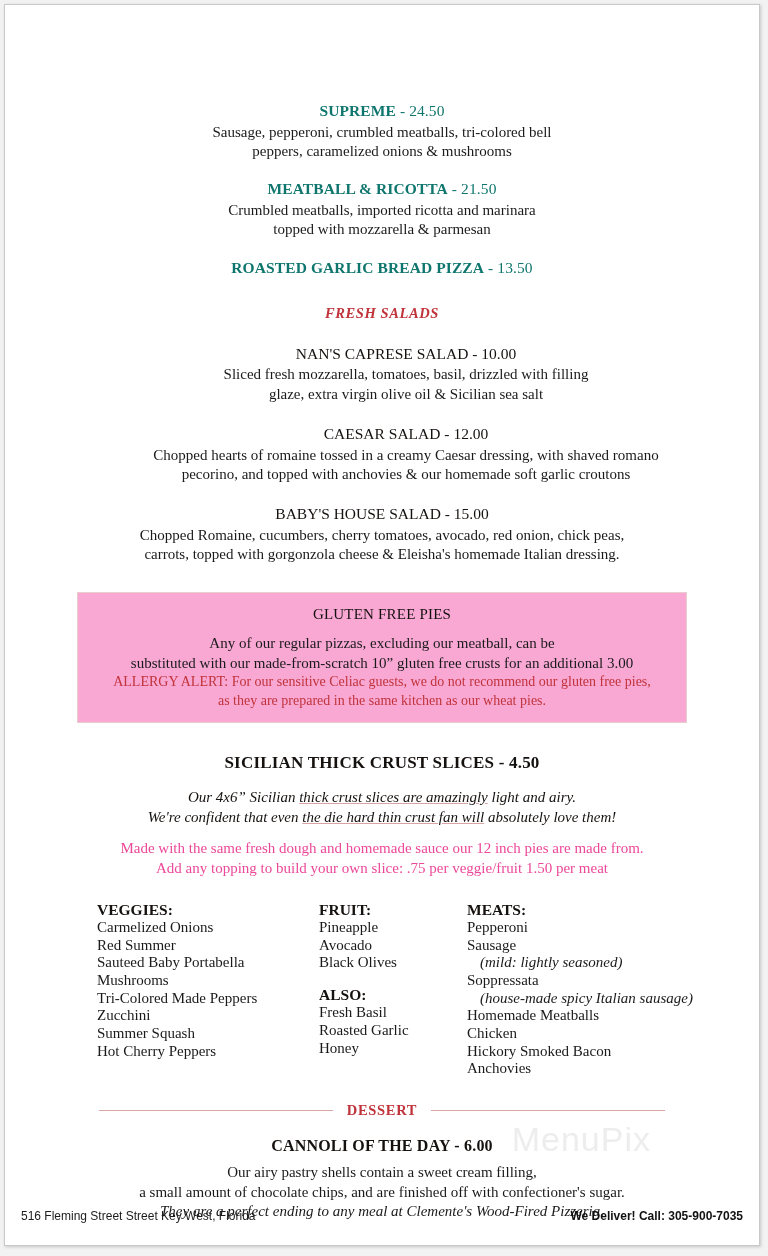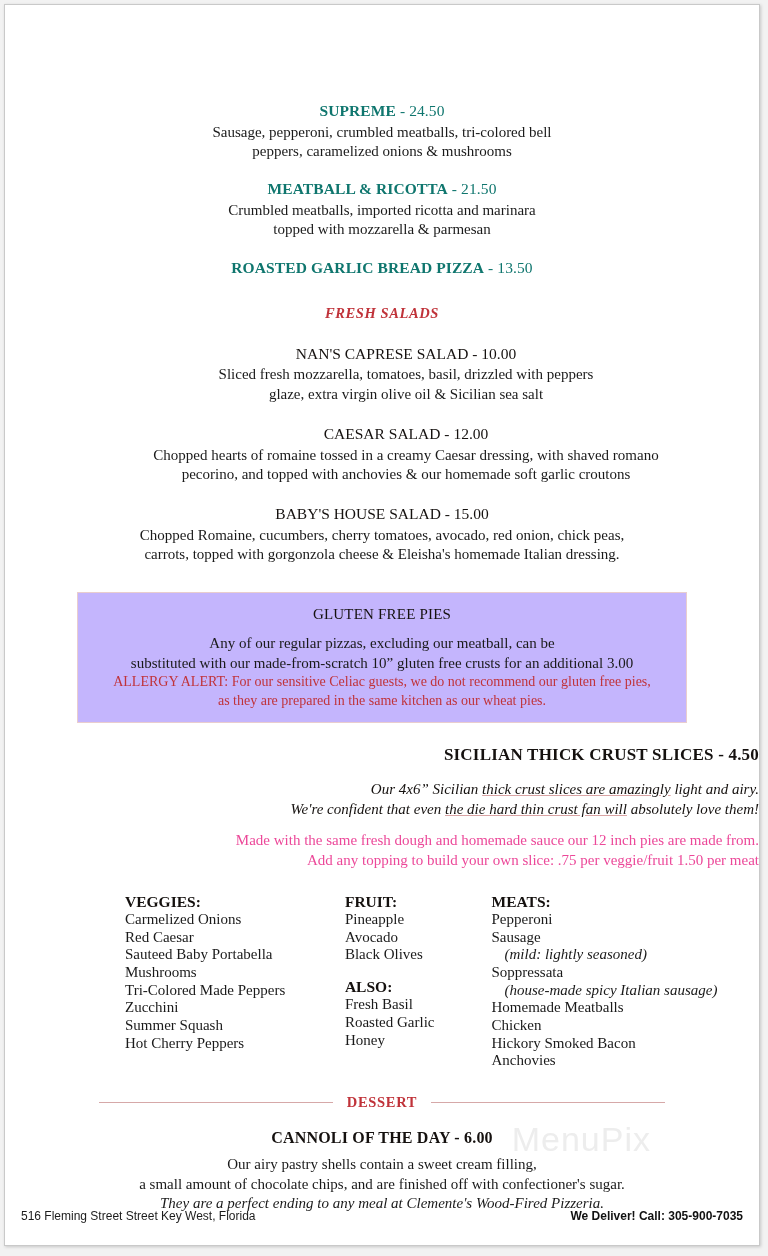--- a/index.html
+++ b/index.html
@@ -79,43 +79,43 @@
   }
 
   
   .gf-box {
     margin: 28px auto 0 auto;
     width: 610px;
     border: 1px solid #e9cdce;
     box-sizing: border-box;
     padding: 13px 10px 12px 10px;
     text-align: center;
-    background: #c4b5fd;
+    background: #f9a8d4;
   }
   .gf-title {
     font-size: 15px;
     color: #15110f;
     margin-bottom: 11px;
     letter-spacing: 0.2px;
   }
   .gf-body {
     font-size: 15px;
     color: #1a1a1a;
     line-height: 1.3;
   }
   .gf-alert {
     font-size: 14px;
     color: #c0333a;
     line-height: 1.3;
   }
 
   
   .sicilian {
-    text-align: right;
-    margin-top: 22px;
+    text-align: center;
+    margin-top: 30px;
   }
   .sicilian-title {
     font-size: 17px;
     font-weight: bold;
     color: #15110f;
     letter-spacing: 0.2px;
     margin-bottom: 14px;
   }
   .sicilian-italic {
     font-style: italic;
@@ -132,21 +132,21 @@
   .sicilian-note {
     font-size: 15px;
     color: #ec4899;
     line-height: 1.32;
   }
 
   
   .toppings {
     display: flex;
     margin: 22px 0 0 0;
-    padding-left: 120px;
+    padding-left: 92px;
     align-items: flex-start;
   }
   .col-veggies { width: 222px; }
   .col-fruit   { width: 148px; }
   .col-meats   { width: 270px; }
   .col-head {
     font-weight: bold;
     font-size: 15.5px;
     color: #15110f;
     line-height: 1.18;
@@ -282,21 +282,21 @@
 
     <div class="section-red">FRESH SALADS</div>
 
     <div>
 
       <div class="item salad-block">
         <div class="item-title-plain">
           <span>NAN'S CAPRESE SALAD</span> - <span>10.00</span>
         </div>
         <div class="item-desc">
-          <div>Sliced fresh mozzarella, tomatoes, basil, drizzled with peppers</div>
+          <div>Sliced fresh mozzarella, tomatoes, basil, drizzled with filling</div>
           <div>glaze, extra virgin olive oil &amp; Sicilian sea salt</div>
         </div>
       </div>
 
       <div class="item salad-block">
         <div class="item-title-plain">
           <span>CAESAR SALAD</span> - <span>12.00</span>
         </div>
         <div class="item-desc">
           <div>Chopped hearts of romaine tossed in a creamy Caesar dressing, with shaved romano</div>
@@ -338,21 +338,21 @@
         <div>Made with the same fresh dough and homemade sauce our 12 inch pies are made from.</div>
         <div>Add any topping to build your own slice:  .75 per veggie/fruit  1.50 per meat</div>
       </div>
     </div>
 
     <div class="toppings">
 
       <div class="col-veggies">
         <div class="col-head">VEGGIES:</div>
         <div class="col-line">Carmelized Onions</div>
-        <div class="col-line">Red Caesar</div>
+        <div class="col-line">Red Summer</div>
         <div class="col-line">Sauteed Baby Portabella</div>
         <div class="col-line">Mushrooms</div>
         <div class="col-line">Tri-Colored Made Peppers</div>
         <div class="col-line">Zucchini</div>
         <div class="col-line">Summer Squash</div>
         <div class="col-line">Hot Cherry Peppers</div>
       </div>
 
       <div class="col-fruit">
         <div class="col-head">FRUIT:</div>

